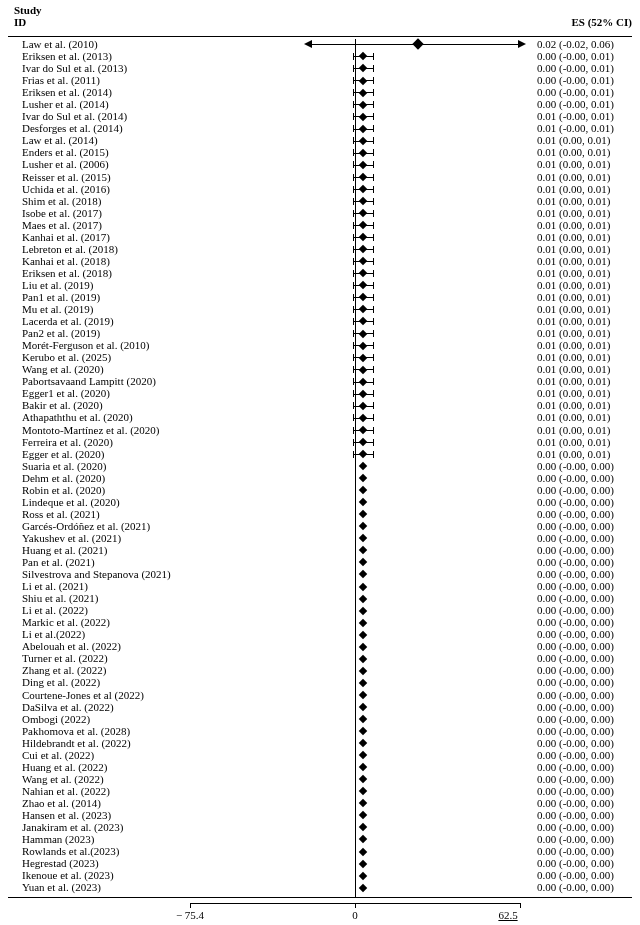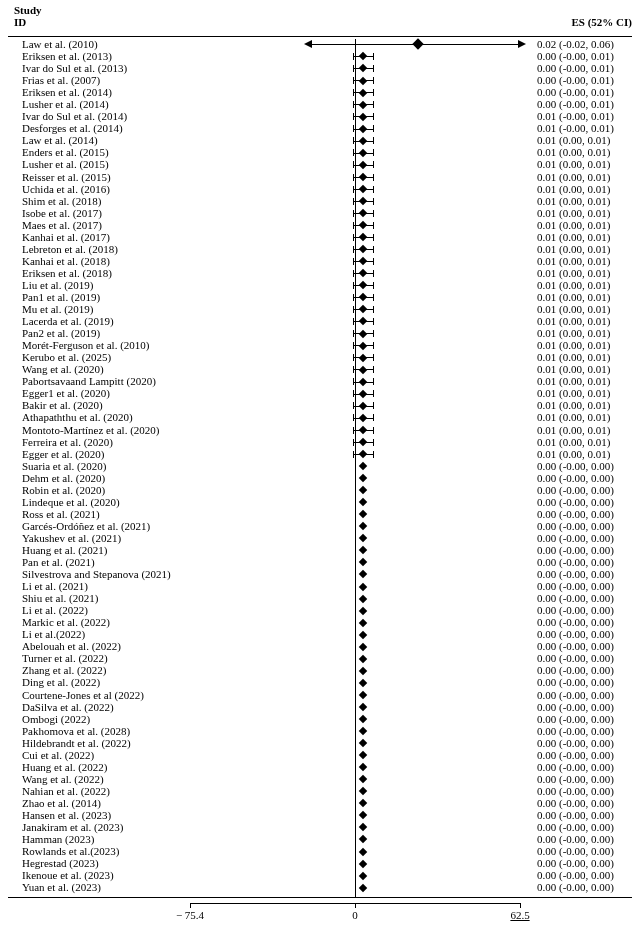--- a/index.html
+++ b/index.html
@@ -195,21 +195,21 @@
       </div>
       <div class="row">
         <div class="label">Ivar do Sul et al. (2013)</div>
         <div class="es">0.00 (-0.00, 0.01)</div>
         <div class="ci" style="left: 345px; width: 20px;"></div>
         <div class="cap-l" style="left: 345px;"></div>
         <div class="cap-r" style="left: 365px;"></div>
         <div class="marker" style="left: 352px;"></div>
       </div>
       <div class="row">
-        <div class="label">Frias et al. (2007)</div>
+        <div class="label">Frias et al. (2011)</div>
         <div class="es">0.00 (-0.00, 0.01)</div>
         <div class="ci" style="left: 345px; width: 20px;"></div>
         <div class="cap-l" style="left: 345px;"></div>
         <div class="cap-r" style="left: 365px;"></div>
         <div class="marker" style="left: 352px;"></div>
       </div>
       <div class="row">
         <div class="label">Eriksen et al. (2014)</div>
         <div class="es">0.00 (-0.00, 0.01)</div>
         <div class="ci" style="left: 345px; width: 20px;"></div>
@@ -251,21 +251,21 @@
       </div>
       <div class="row">
         <div class="label">Enders et al. (2015)</div>
         <div class="es">0.01 (0.00, 0.01)</div>
         <div class="ci" style="left: 345px; width: 20px;"></div>
         <div class="cap-l" style="left: 345px;"></div>
         <div class="cap-r" style="left: 365px;"></div>
         <div class="marker" style="left: 352px;"></div>
       </div>
       <div class="row">
-        <div class="label">Lusher et al. (2015)</div>
+        <div class="label">Lusher et al. (2006)</div>
         <div class="es">0.01 (0.00, 0.01)</div>
         <div class="ci" style="left: 345px; width: 20px;"></div>
         <div class="cap-l" style="left: 345px;"></div>
         <div class="cap-r" style="left: 365px;"></div>
         <div class="marker" style="left: 352px;"></div>
       </div>
       <div class="row">
         <div class="label">Reisser et al. (2015)</div>
         <div class="es">0.01 (0.00, 0.01)</div>
         <div class="ci" style="left: 345px; width: 20px;"></div>
@@ -641,16 +641,16 @@
 
   <div class="rule-bottom"></div>
 
   <div class="axis"></div>
   <div id="ticks">
       <div class="tick" style="left: 190px;"></div>
       <div class="ticklabel" style="left: 190px;">− 75.4</div>
       <div class="tick" style="left: 355px;"></div>
       <div class="ticklabel" style="left: 355px;">0</div>
       <div class="tick" style="left: 520px;"></div>
-      <div class="ticklabel" style="left: 520px; text-decoration: underline;">62.5</div>
+      <div class="ticklabel" style="left: 508px; text-decoration: underline;">62.5</div>
     </div>
 
 </div>
 
 </body></html>

